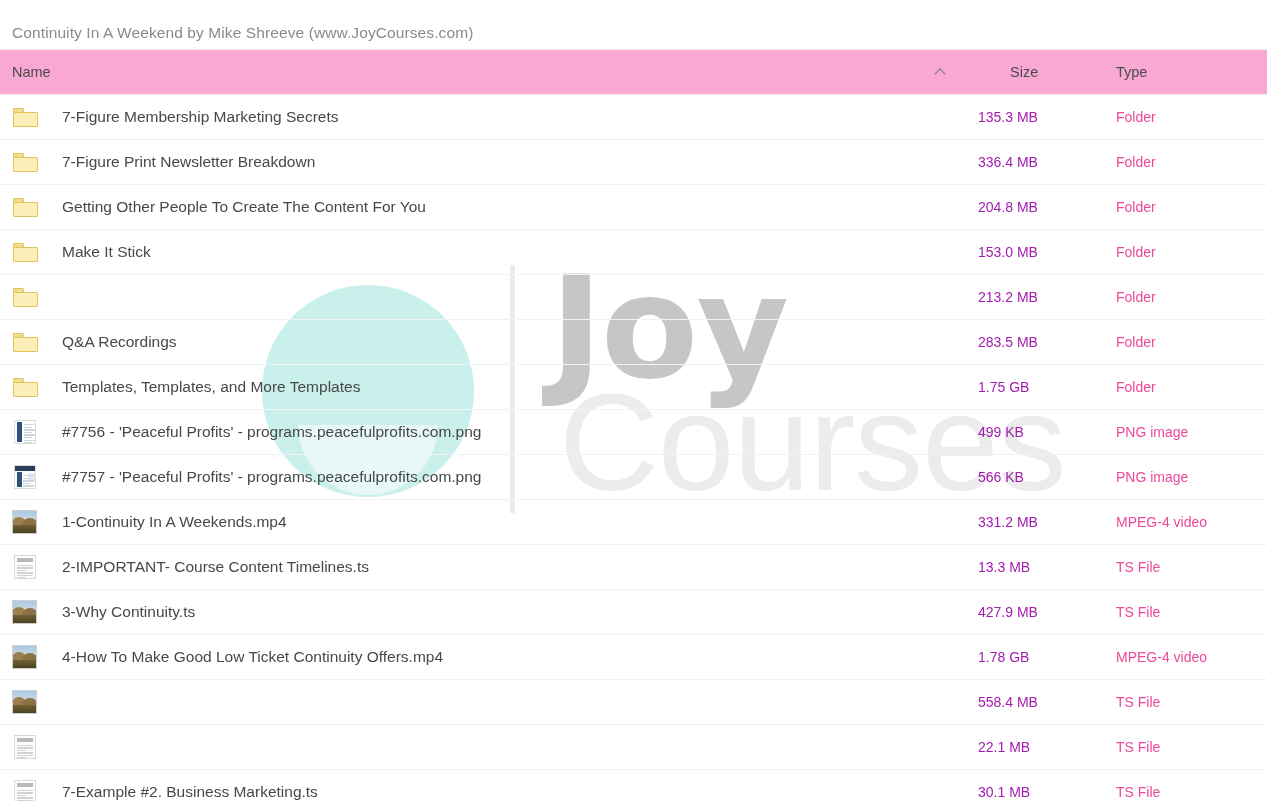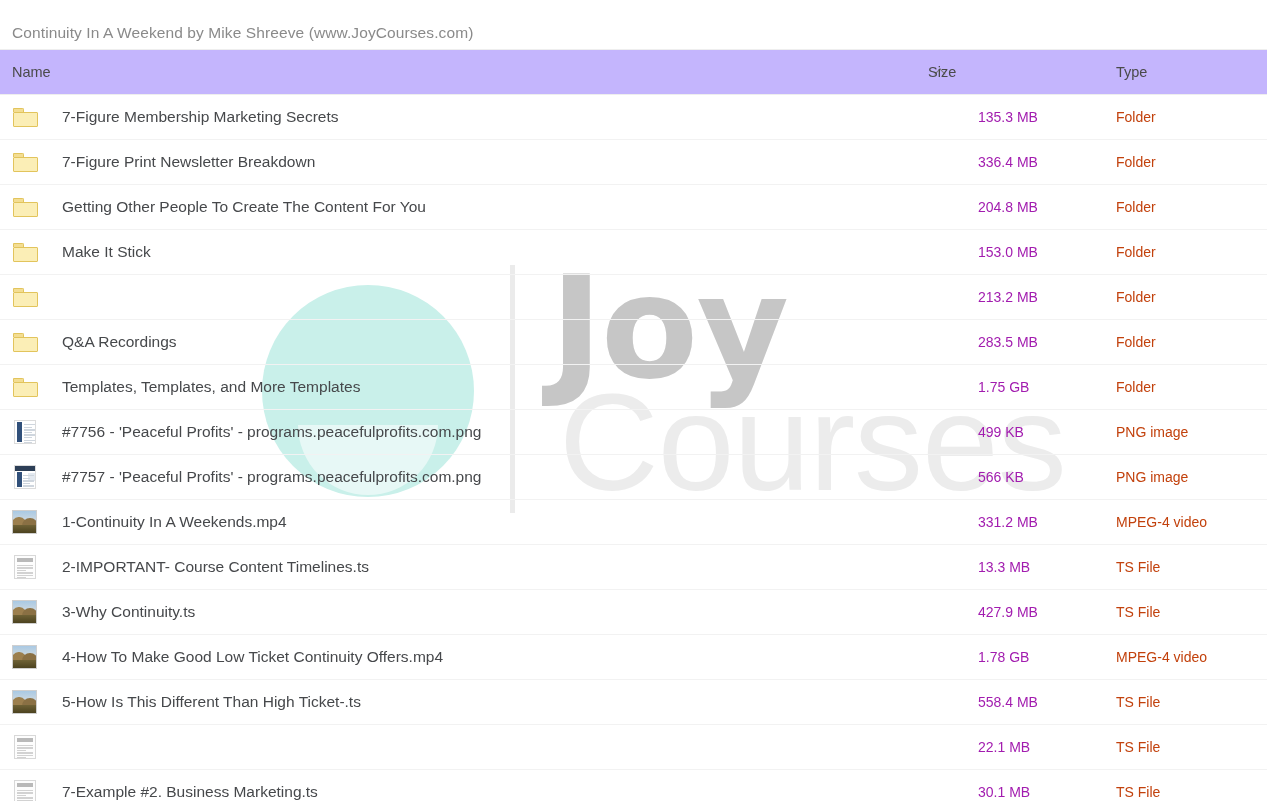--- a/index.html
+++ b/index.html
@@ -90,34 +90,34 @@
     font-family: "Liberation Sans", sans-serif;
     margin-left: 9px;
   }
 
   
   .col-header {
     position: relative;
     z-index: 5;
     height: 44px;
     border-bottom: 1px solid #eeeeee;
-    background: #c4b5fd;
+    background: #f9a8d4;
   }
   .col-header .cell {
     position: absolute;
     top: 0;
     height: 44px;
     display: flex;
     align-items: center;
     font-size: 14.5px;
     color: #4a4a4a;
   }
   .col-name   { left: 12px; }
   .col-sort   { left: 928px; width: 24px; justify-content: center; }
-  .col-size   { left: 928px; }
+  .col-size   { left: 1010px; }
   .col-type   { left: 1116px; }
 
   .chev-up {
     width: 11px;
     height: 11px;
     position: relative;
     display: inline-block;
   }
   .chev-up::before {
     content: "";
@@ -146,21 +146,21 @@
   .row .cell {
     position: absolute;
     top: 0;
     height: 44px;
     display: flex;
     align-items: center;
   }
   .cell-icon  { left: 10px; width: 34px; justify-content: flex-start; }
   .cell-name  { left: 62px; font-size: 15.5px; color: #46484b; white-space: nowrap; }
   .cell-size  { left: 978px; font-size: 14px; color: #a21caf; }
-  .cell-type  { left: 1116px; font-size: 14px; color: #c2410c; white-space: nowrap; }
+  .cell-type  { left: 1116px; font-size: 14px; color: #ec4899; white-space: nowrap; }
 
   
   .icon-wrap {
     width: 32px;
     height: 28px;
     position: relative;
   }
 
   
   .ic-folder {
@@ -504,21 +504,20 @@
       <div class="cell cell-icon">
         <span class="icon-wrap">
           <span class="ic-photo">
             <span class="sky"></span>
             <span class="hill"></span>
             <span class="hill2"></span>
             <span class="ground"></span>
           </span>
         </span>
       </div>
-      <div class="cell cell-name">5-How Is This Different Than High Ticket-.ts</div>
       <div class="cell cell-size">558.4 MB</div>
       <div class="cell cell-type">TS File</div>
     </div>
     <div class="row">
       <div class="cell cell-icon">
         <span class="icon-wrap">
           <span class="ic-doc">
             <span class="hdr"></span>
             <span class="ln" style="top:9px;width:16px"></span>
             <span class="ln" style="top:11.4px;width:16px"></span>

